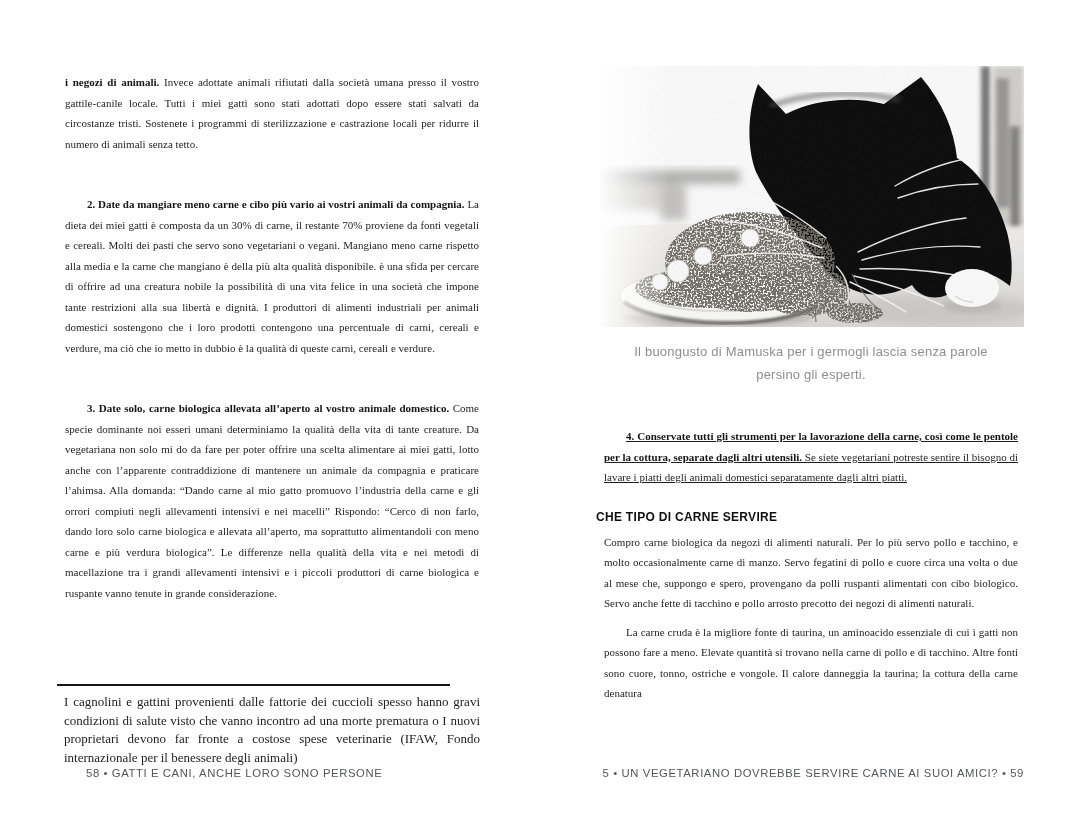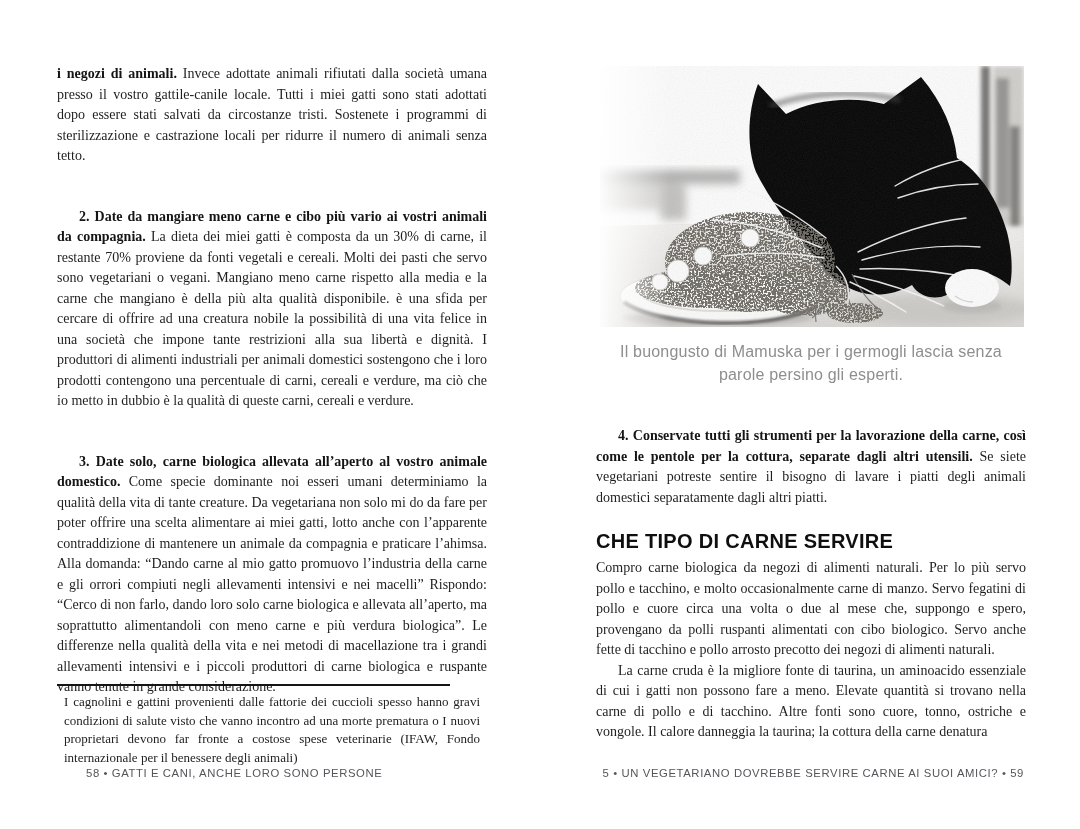--- a/index.html
+++ b/index.html
@@ -5,21 +5,21 @@
   html,body{margin:0;padding:0;}
   body{
     width:1080px;height:829px;background:#ffffff;
     font-family:"Liberation Serif", serif;color:#1e1e1e;
     position:relative;overflow:hidden;
   }
   .page{position:absolute;top:64px;width:430px;}
   .page-left{left:57px;}
   .page-right{left:596px;}
   p.body{
-    margin:0;font-size:14px;line-height:20.5px;text-align:justify;
+    margin:8px;font-size:11px;line-height:20.5px;text-align:justify;
     text-justify:inter-word;color:#1e1e1e;
   }
   p.body .lead{font-weight:bold;color:#151515;}
   p.numbered{margin-top:40px;text-indent:22px;}
   p.indented{text-indent:22px;}
   .footnote{position:absolute;left:0;top:620px;width:430px;}
   .footnote-rule{width:393px;border-top:2px solid #151515;margin-bottom:6px;}
   .footnote-text{
     margin:7px;font-size:13px;line-height:18.5px;text-align:justify;color:#222;
   }
@@ -28,29 +28,29 @@
     font-family:"Liberation Sans", sans-serif;
     font-size:11.3px;letter-spacing:0.6px;color:#55565a;white-space:nowrap;padding-left:29px;
   }
   .footer-left{left:0;}
   .footer-right{right:2px;text-align:right;}
   figure{margin:0;padding:0;}
   .photo-wrap{margin:2px 0 0 4px;width:424px;height:261px;}
   .photo-wrap svg{display:block;}
   .caption{
     margin:13px auto 0 auto;max-width:392px;text-align:center;
-    font-family:"Liberation Sans", sans-serif;font-size:16px;line-height:23px;
+    font-family:"Liberation Sans", sans-serif;font-size:13px;line-height:23px;
     color:#8e8e8e;letter-spacing:0.2px;
   }
   .section-heading{
     margin:22px 0 5px 0;
     font-family:"Liberation Sans", sans-serif;font-weight:bold;
-    font-size:20px;letter-spacing:0.3px;color:#0f0f0f;
+    font-size:12px;letter-spacing:0.3px;color:#0f0f0f;
   }
-  .para4{margin-top:42px;}
+  .para4{margin-top:42px;text-decoration:underline;}
 </style>
 </head>
 <body>
 
 <div>
 
   <section class="page page-left">
     <p class="body"><strong class="lead">i negozi di animali.</strong><span> Invece adottate animali rifiutati dalla società umana presso il vostro gattile-canile locale. Tutti i miei gatti sono stati adottati dopo essere stati salvati da circostanze tristi. Sostenete i programmi di sterilizzazione e castrazione locali per ridurre il numero di animali senza tetto.</span></p>
 
     <p class="body numbered"><strong class="lead">2. Date da mangiare meno carne e cibo più vario ai vostri animali da compagnia.</strong><span> La dieta dei miei gatti è composta da un 30% di carne, il restante 70% proviene da fonti vegetali e cereali. Molti dei pasti che servo sono vegetariani o vegani. Mangiano meno carne rispetto alla media e la carne che mangiano è della più alta qualità disponibile. è una sfida per cercare di offrire ad una creatura nobile la possibilità di una vita felice in una società che impone tante restrizioni alla sua libertà e dignità. I produttori di alimenti industriali per animali domestici sostengono che i loro prodotti contengono una percentuale di carni, cereali e verdure, ma ciò che io metto in dubbio è la qualità di queste carni, cereali e verdure.</span></p>

